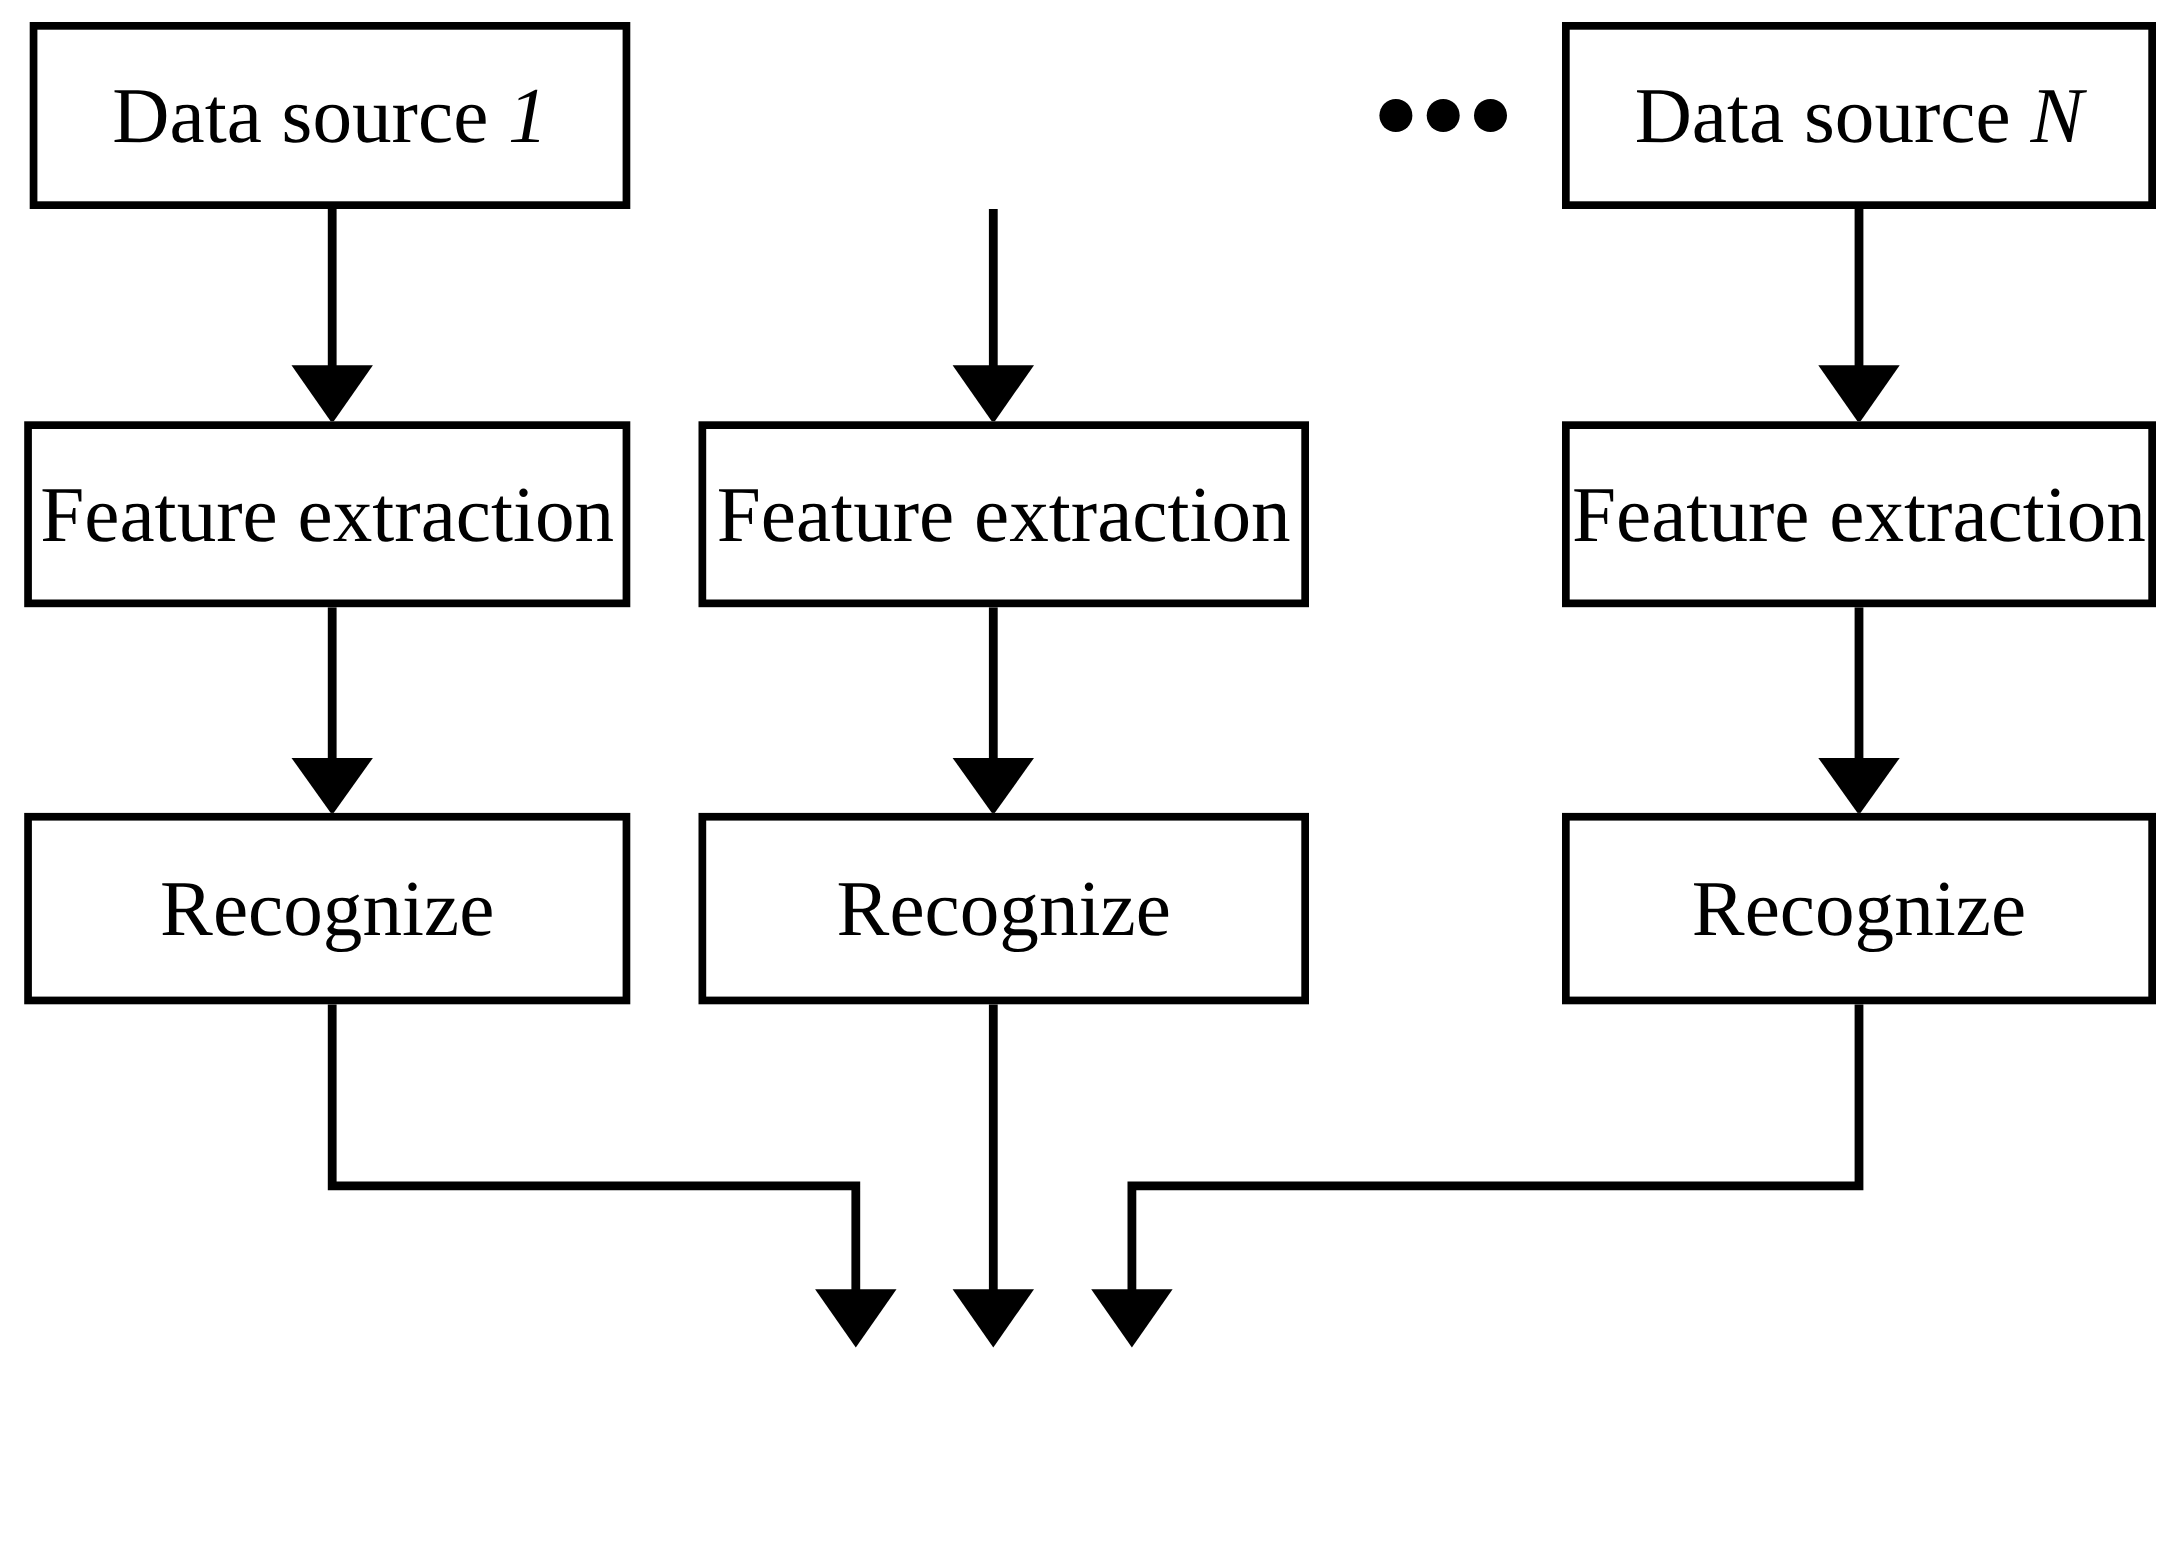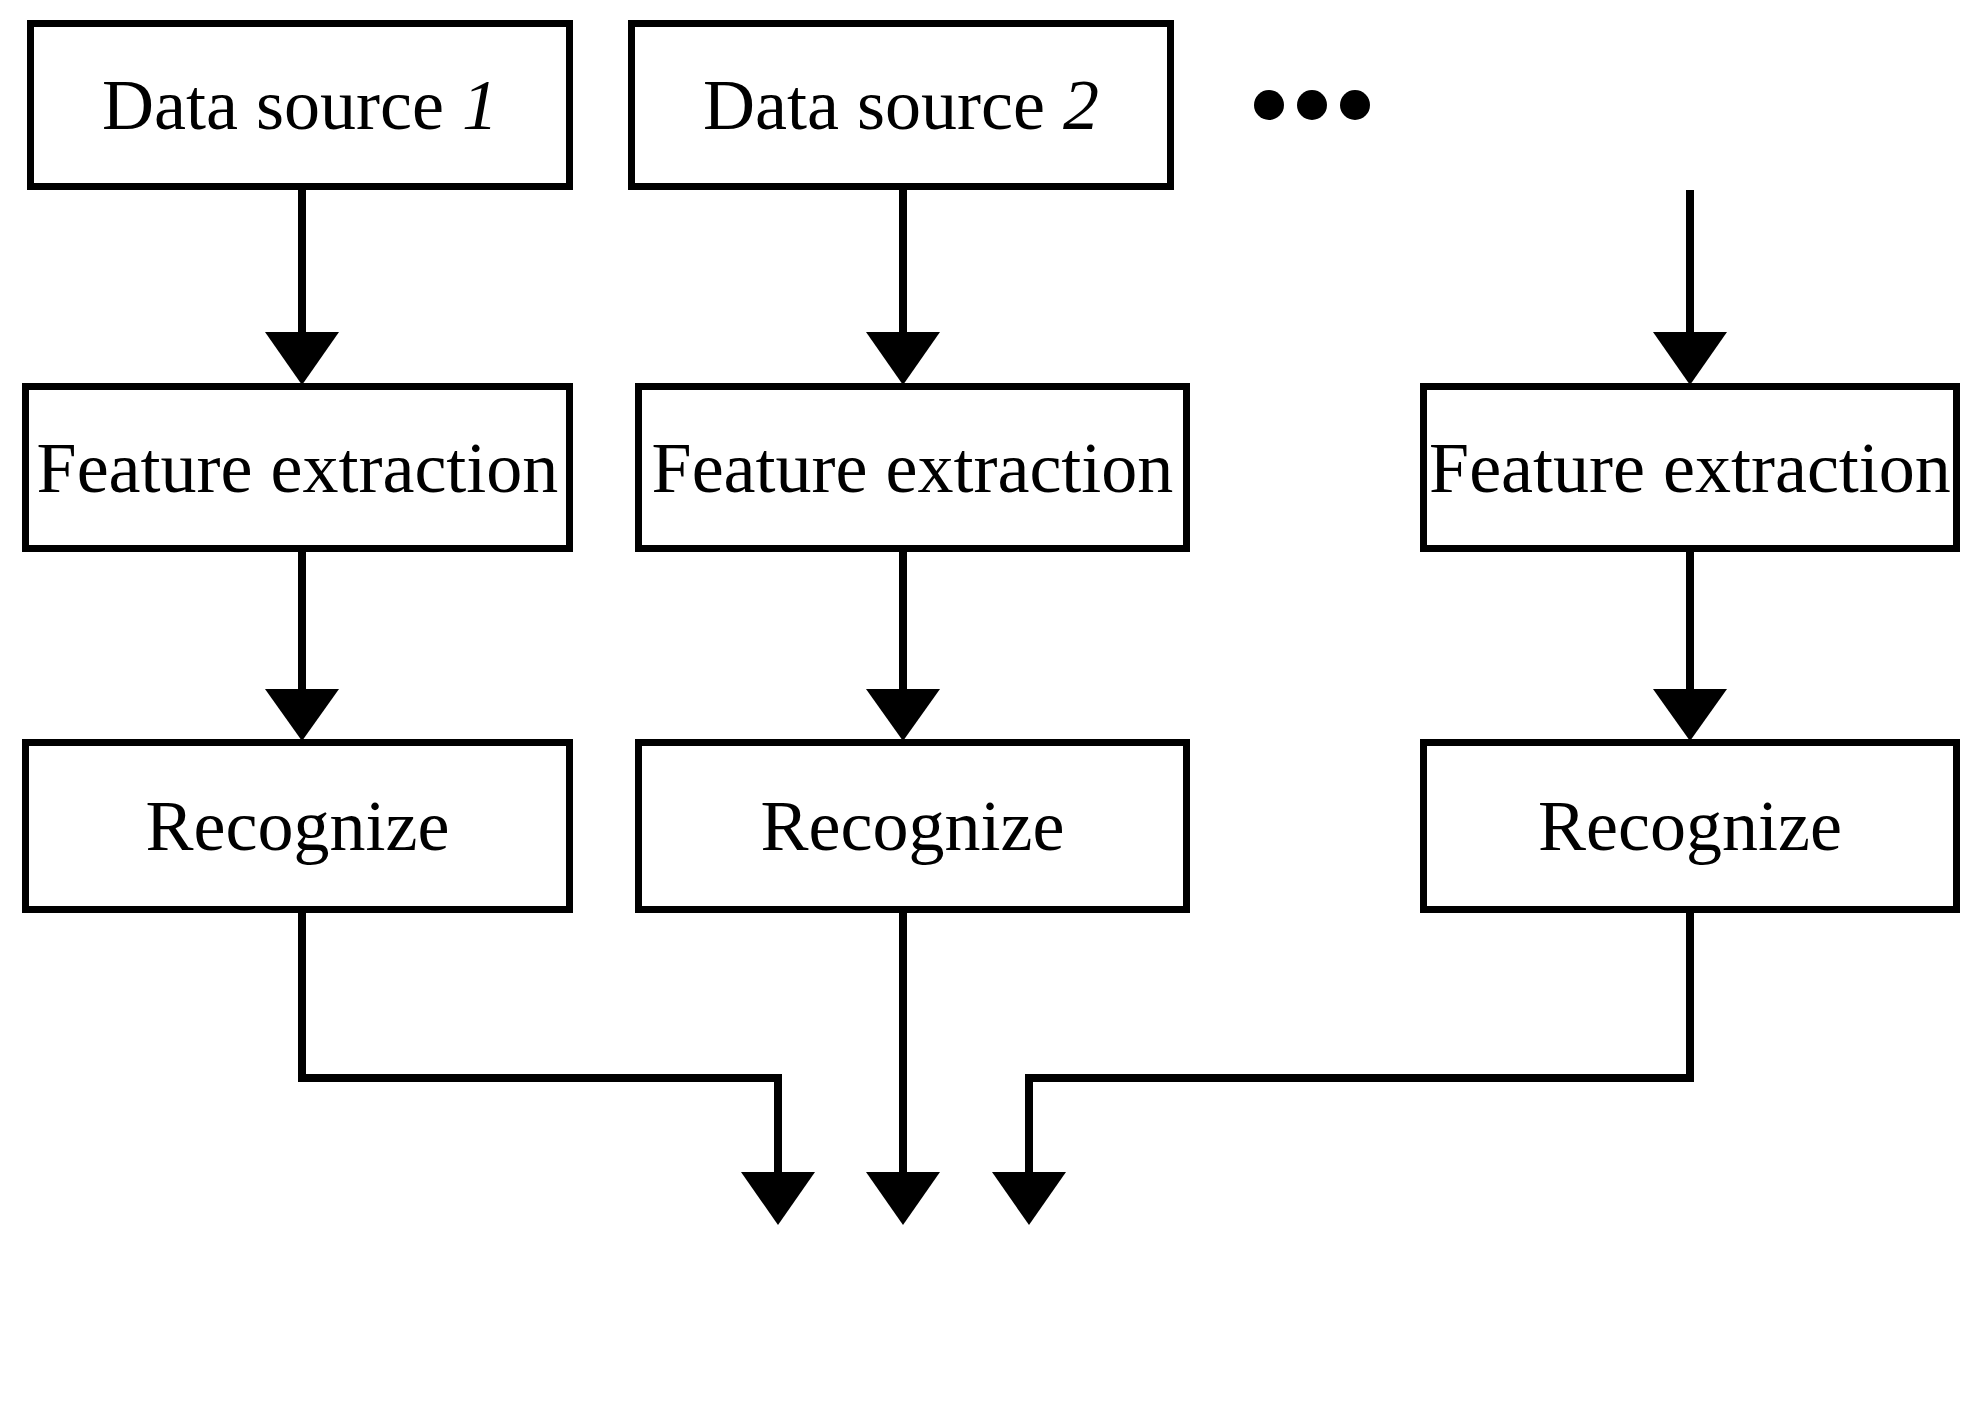--- a/index.html
+++ b/index.html
@@ -108,30 +108,30 @@
     <g>
       <polyline points="1690,913 1690,1078 1029,1078 1029,1178" fill="none" stroke="#000000" stroke-width="8"></polyline>
       <polygon points="992,1172 1066,1172 1029,1225" fill="#000000"></polygon>
     </g>
   </svg>
 
   <div class="node-box" style="left:27px; top:20px; width:546px; height:170px;">
     <span class="node-label"><span>Data source</span>&nbsp;<span class="idx">1</span></span>
   </div>
 
-  <div class="node-box" style="left:628px; top:20px; width:546px; height:170px;">
-    <span class="node-label"><span>Data source</span>&nbsp;<span class="idx">2</span></span>
-  </div>
 
   <div class="ellipsis-dots" style="left:1254px; top:90px;">
     <span></span>
     <span></span>
     <span></span>
   </div>
 
+  <div class="node-box" style="left:1420px; top:20px; width:540px; height:170px;">
+    <span class="node-label"><span>Data source</span>&nbsp;<span class="idx">N</span></span>
+  </div>
 
   <div class="node-box" style="left:22px; top:383px; width:551px; height:169px;">
     <span class="node-label">Feature extraction</span>
   </div>
 
   <div class="node-box" style="left:635px; top:383px; width:555px; height:169px;">
     <span class="node-label">Feature extraction</span>
   </div>
 
   <div class="node-box" style="left:1420px; top:383px; width:540px; height:169px;">

